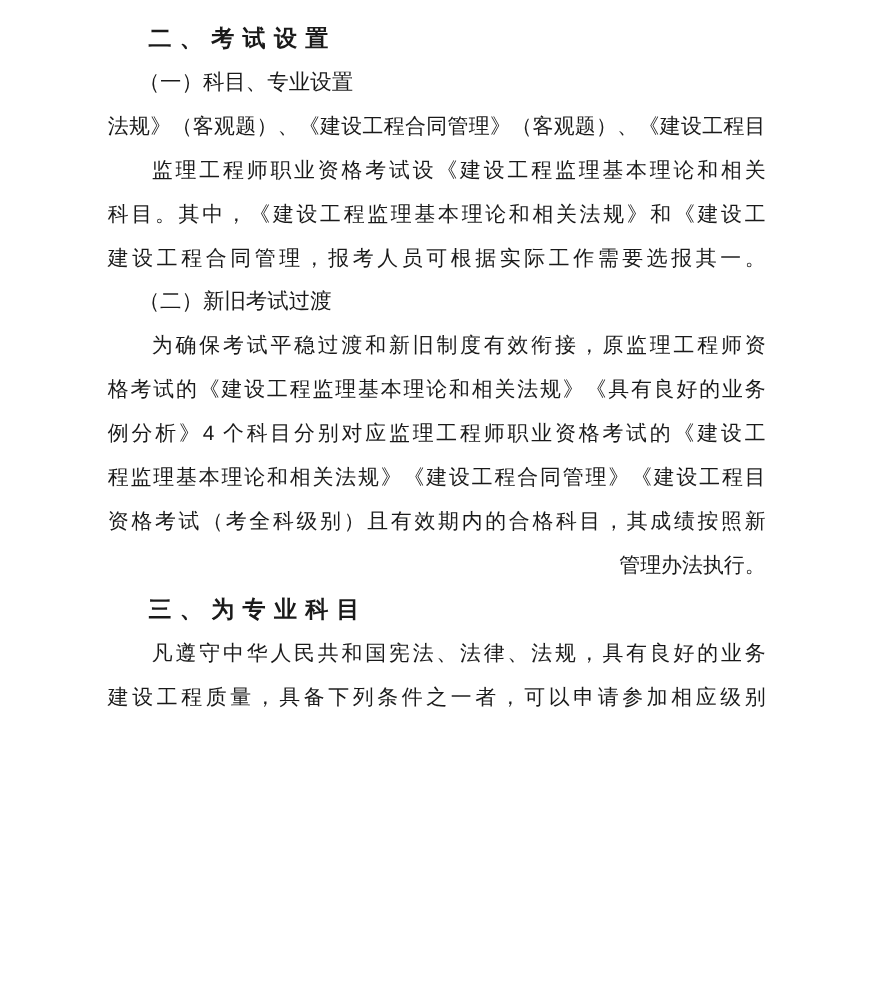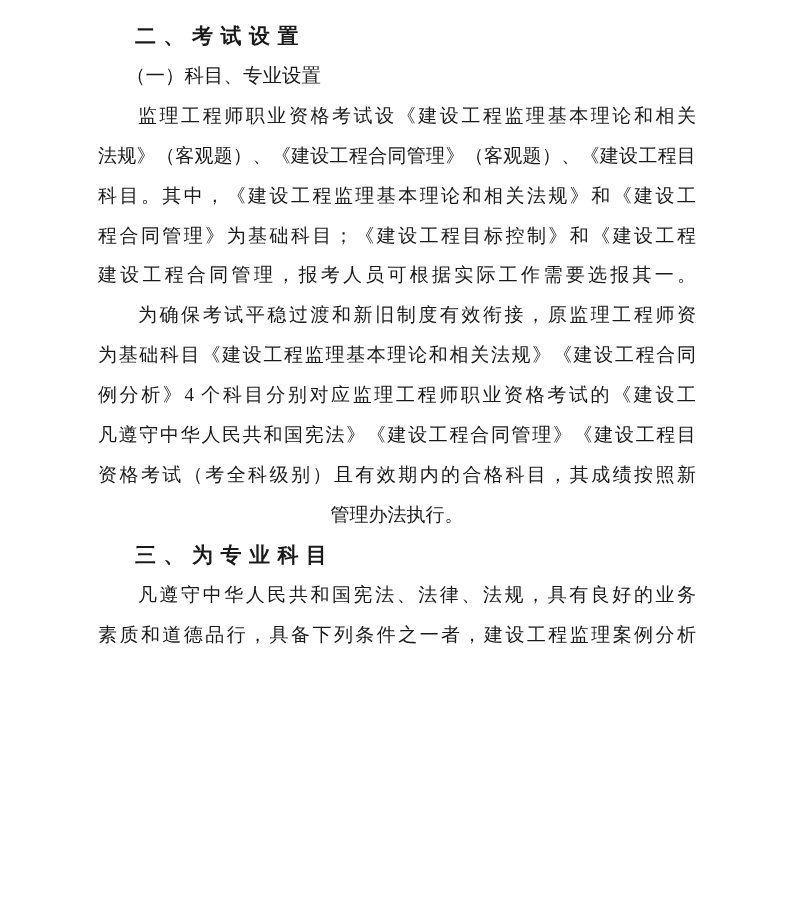--- a/index.html
+++ b/index.html
@@ -19,21 +19,21 @@
   .content {
     position: absolute;
     top: 16px;
     left: 98px;
     width: 598px;
   }
   .line {
     line-height: 39.9px;
     white-space: pre-wrap;
     font-size: 19px;
-    font-family: Liberation Serif, serif;
+    font-family: Liberation Sans, sans-serif;
   }
   
   .h1 {
     font-family: "Liberation Sans", sans-serif;
     font-weight: 700;
     font-size: 21px;
     letter-spacing: 7.5px;
     padding-left: 37px;
   }
   
@@ -42,37 +42,37 @@
     padding-left: 28px;
   }
   
   .pi { padding-left: 40px; }
   
   .j {
     text-align: justify;
     text-align-last: justify;
   }
   
-  .pe { text-align: center; }
+  .pe { text-align: right; }
 </style>
 </head>
 <body>
 
 <div class="page">
   <div class="content" id="doc-content">
       <div class="line h1">二、考试设置</div>
       <div class="line sub">（一）科目、专业设置</div>
+      <div class="line p j">法规》（客观题）、《建设工程合同管理》（客观题）、《建设工程目</div>
       <div class="line pi j">监理工程师职业资格考试设《建设工程监理基本理论和相关</div>
-      <div class="line p j">法规》（客观题）、《建设工程合同管理》（客观题）、《建设工程目</div>
       <div class="line p j">科目。其中，《建设工程监理基本理论和相关法规》和《建设工</div>
-      <div class="line p j">程合同管理》为基础科目；《建设工程目标控制》和《建设工程</div>
       <div class="line p j">建设工程合同管理，报考人员可根据实际工作需要选报其一。</div>
+      <div class="line sub">（二）新旧考试过渡</div>
       <div class="line pi j">为确保考试平稳过渡和新旧制度有效衔接，原监理工程师资</div>
-      <div class="line p j">为基础科目《建设工程监理基本理论和相关法规》《建设工程合同</div>
+      <div class="line p j">格考试的《建设工程监理基本理论和相关法规》《具有良好的业务</div>
       <div class="line p j">例分析》4 个科目分别对应监理工程师职业资格考试的《建设工</div>
-      <div class="line p j">凡遵守中华人民共和国宪法》《建设工程合同管理》《建设工程目</div>
+      <div class="line p j">程监理基本理论和相关法规》《建设工程合同管理》《建设工程目</div>
       <div class="line p j">资格考试（考全科级别）且有效期内的合格科目，其成绩按照新</div>
       <div class="line pe">管理办法执行。</div>
       <div class="line h1">三、为专业科目</div>
       <div class="line pi j">凡遵守中华人民共和国宪法、法律、法规，具有良好的业务</div>
-      <div class="line p j">素质和道德品行，具备下列条件之一者，建设工程监理案例分析</div>
+      <div class="line p j">建设工程质量，具备下列条件之一者，可以申请参加相应级别</div>
     </div>
 </div>
 
 </body></html>

